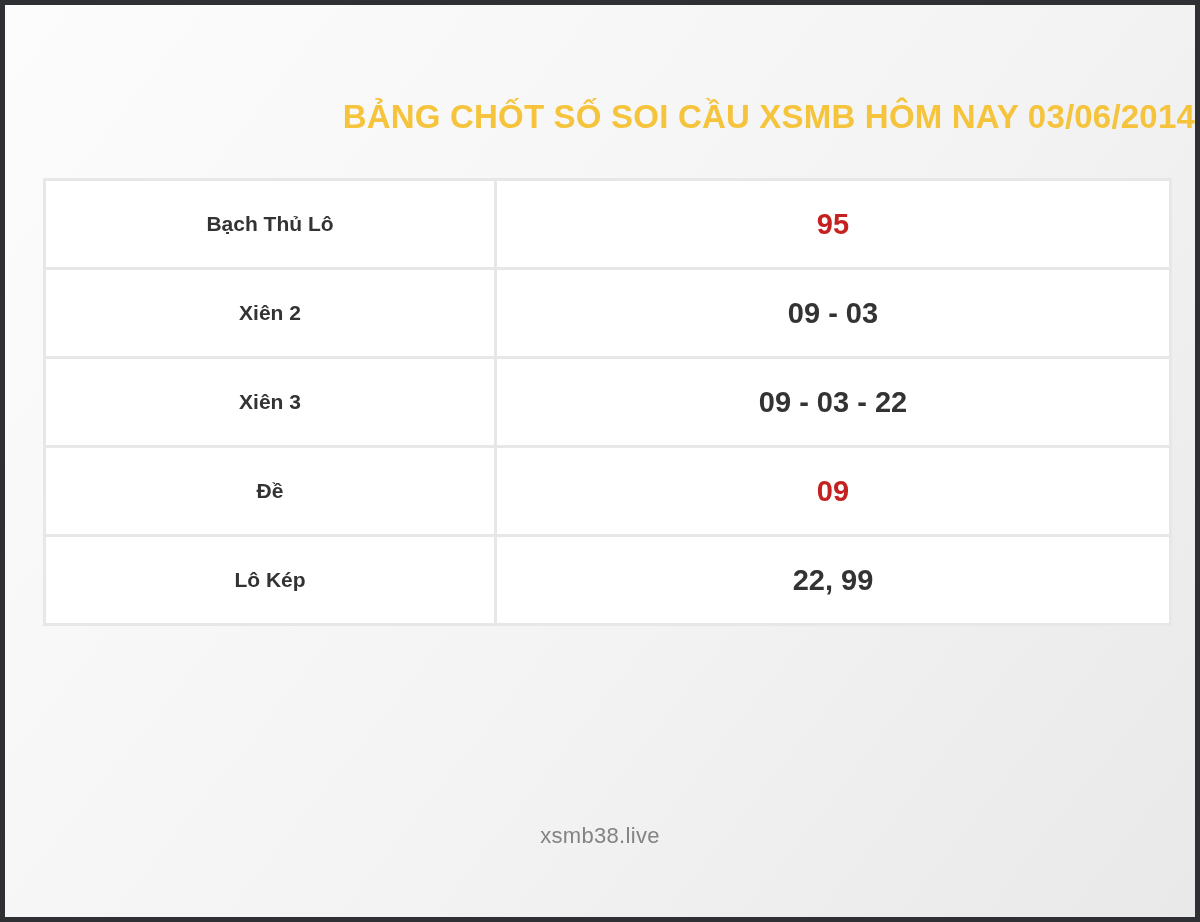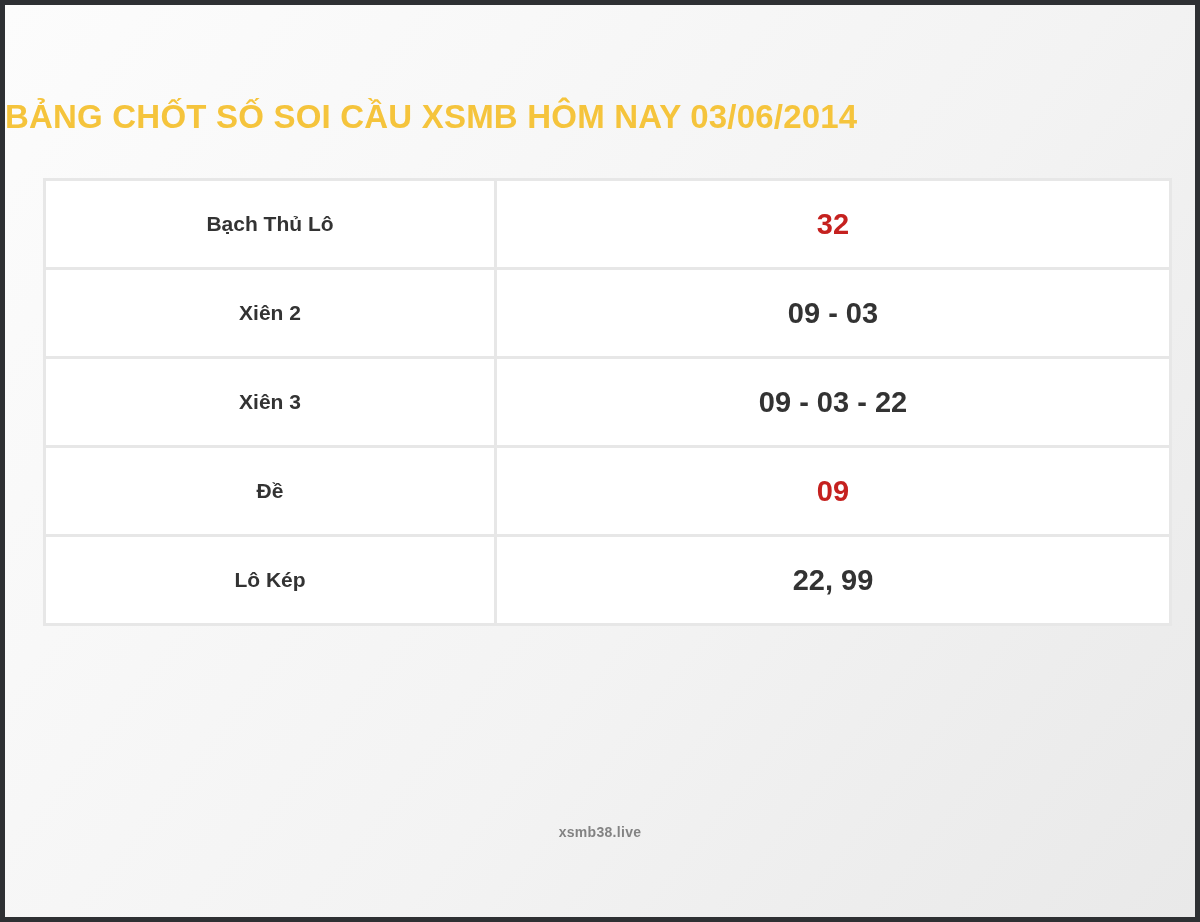--- a/index.html
+++ b/index.html
@@ -34,21 +34,21 @@
     background: linear-gradient(128deg, #fcfcfc 0%, #f8f8f8 28%, #f3f3f3 58%, #ededed 82%, #e9e9e9 100%);
     overflow: hidden;
   }
 
   
   #title-bar {
     position: absolute;
     top: 92px;
     left: 0;
     width: 1190px;
-    text-align: left;
+    text-align: right;
   }
   #page-title {
     display: inline-block;
     color: #f5c43c;
     font-size: 33px;
     font-weight: bold;
     letter-spacing: 0.2px;
     line-height: 40px;
     white-space: nowrap;
   }
@@ -92,40 +92,40 @@
   #footer {
     position: absolute;
     left: 0;
     top: 818px;
     width: 1190px;
     text-align: center;
   }
   #footer-text {
     display: inline-block;
     color: #838383;
-    font-size: 14px;
-    font-weight: bold;
+    font-size: 22px;
+    font-weight: normal;
     letter-spacing: 0.3px;
   }
 </style>
 </head>
 <body>
 
 <div id="page-frame">
   <div id="canvas">
 
     <div id="title-bar">
       <span id="page-title">BẢNG CHỐT SỐ SOI CẦU XSMB HÔM NAY 03/06/2014</span>
     </div>
 
     <table id="result-table">
       <tbody id="table-body">
           <tr>
             <td class="cell-label">Bạch Thủ Lô</td>
-            <td class="cell-value value-red">32</td>
+            <td class="cell-value value-red">95</td>
           </tr>
           <tr>
             <td class="cell-label">Xiên 2</td>
             <td class="cell-value">09 - 03</td>
           </tr>
           <tr>
             <td class="cell-label">Xiên 3</td>
             <td class="cell-value">09 - 03 - 22</td>
           </tr>
           <tr>

